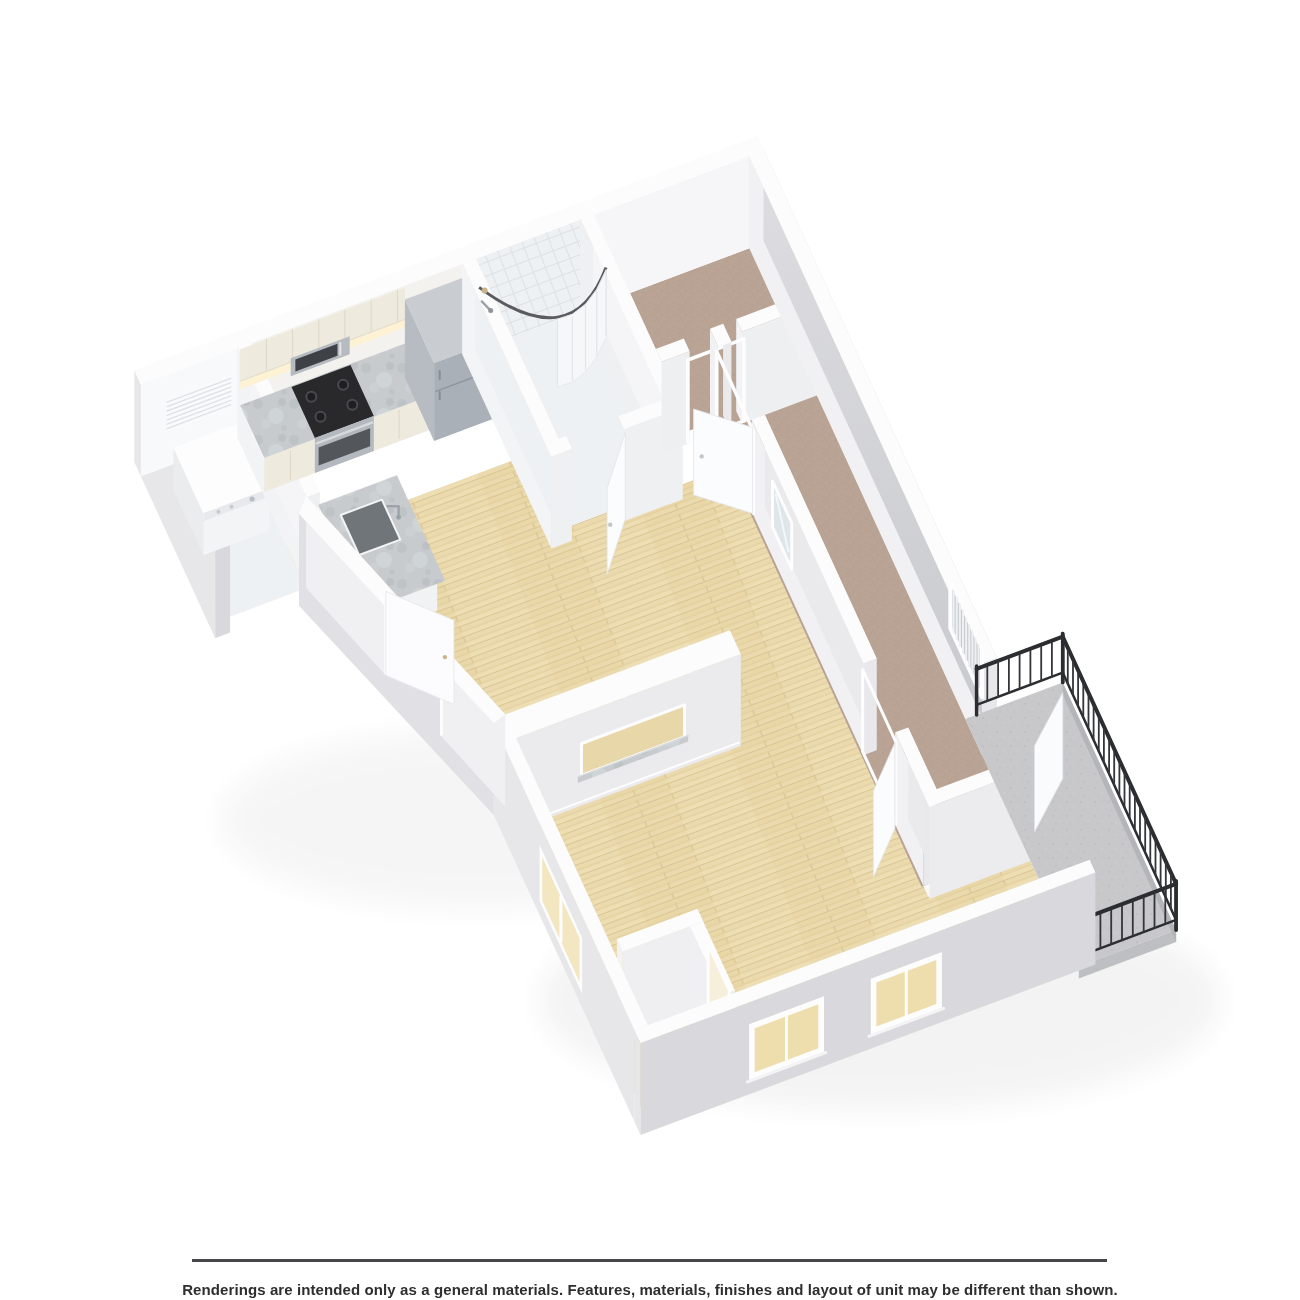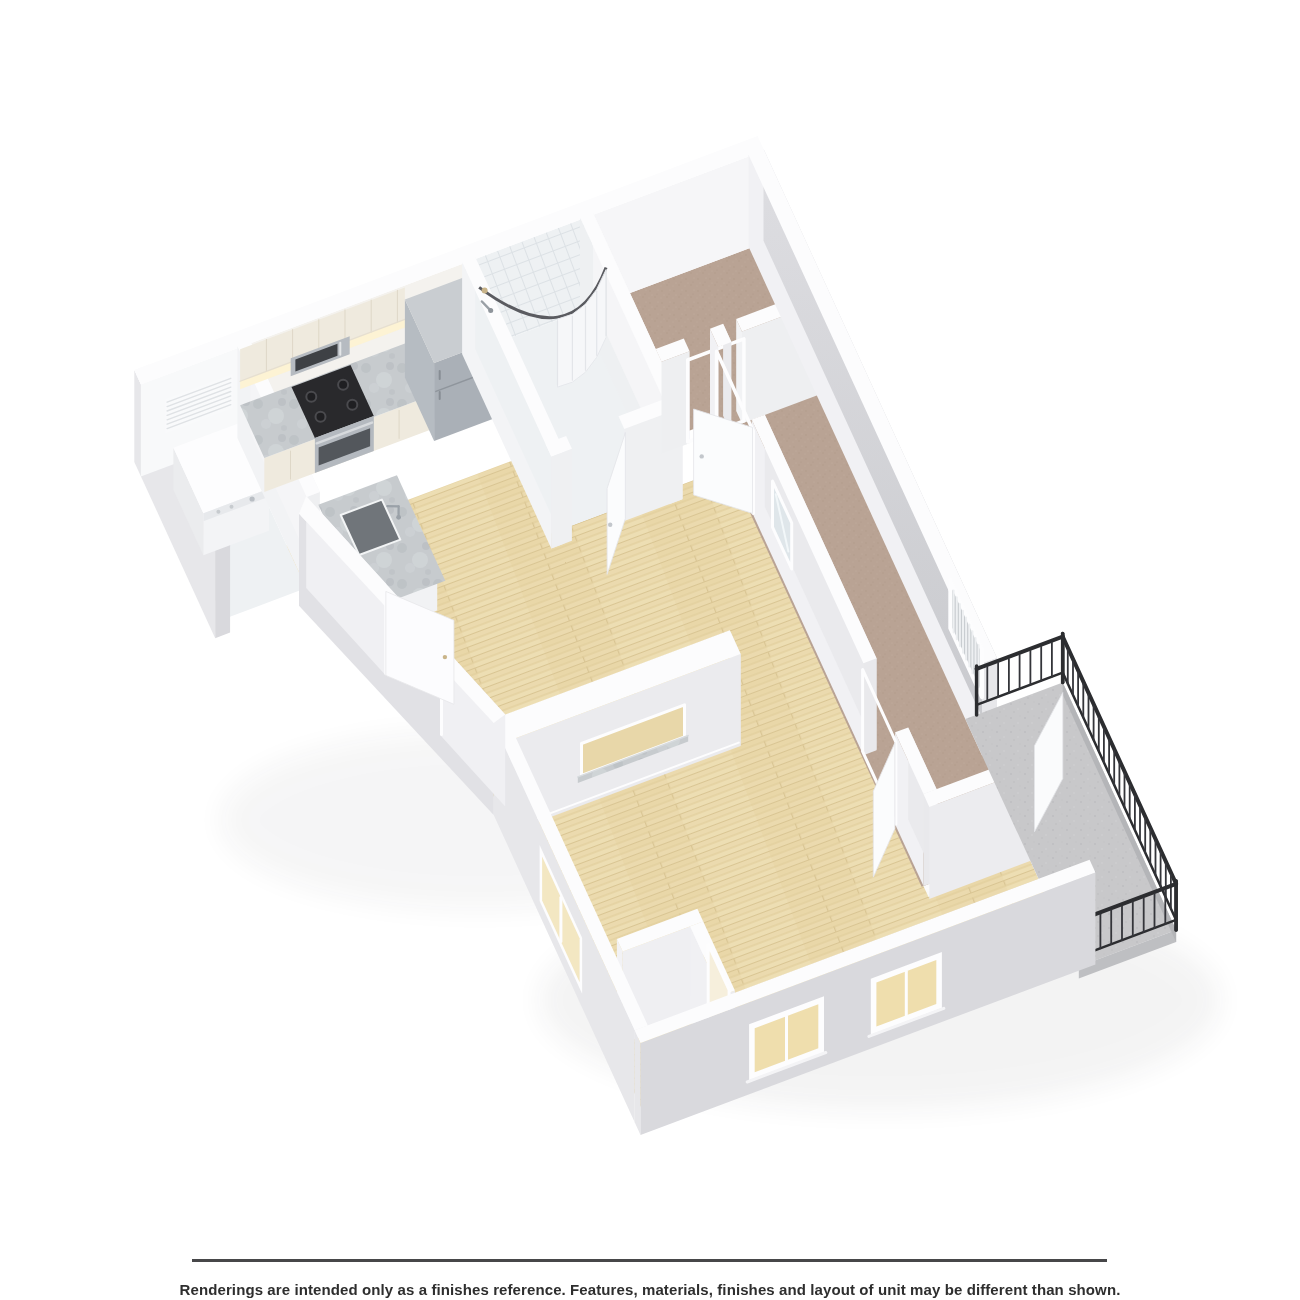--- a/index.html
+++ b/index.html
@@ -405,13 +405,13 @@
         <line x1="441.5" y1="734.6" x2="441.5" y2="652.6" stroke="#fdfdfe" stroke-width="3" stroke-linecap="round"></line>
       </g>
       <g>
         <polygon points="385.8,591.4 453.9,620.3 453.9,704.3 385.8,675.4" fill="#fcfcfe" stroke="#e7e7ea" stroke-width="0.8" stroke-linejoin="round"></polygon>
         <circle cx="444.9" cy="657.1" r="2.2" fill="#c9b489"></circle>
       </g>
     </svg>
 </figure>
 
 <div class="footer-rule"></div>
-<p class="disclaimer">Renderings are intended only as a finishes reference. Features, materials, finishes and layout of unit may be different than shown.</p>
+<p class="disclaimer">Renderings are intended only as a general materials. Features, materials, finishes and layout of unit may be different than shown.</p>
 
 </body></html>

